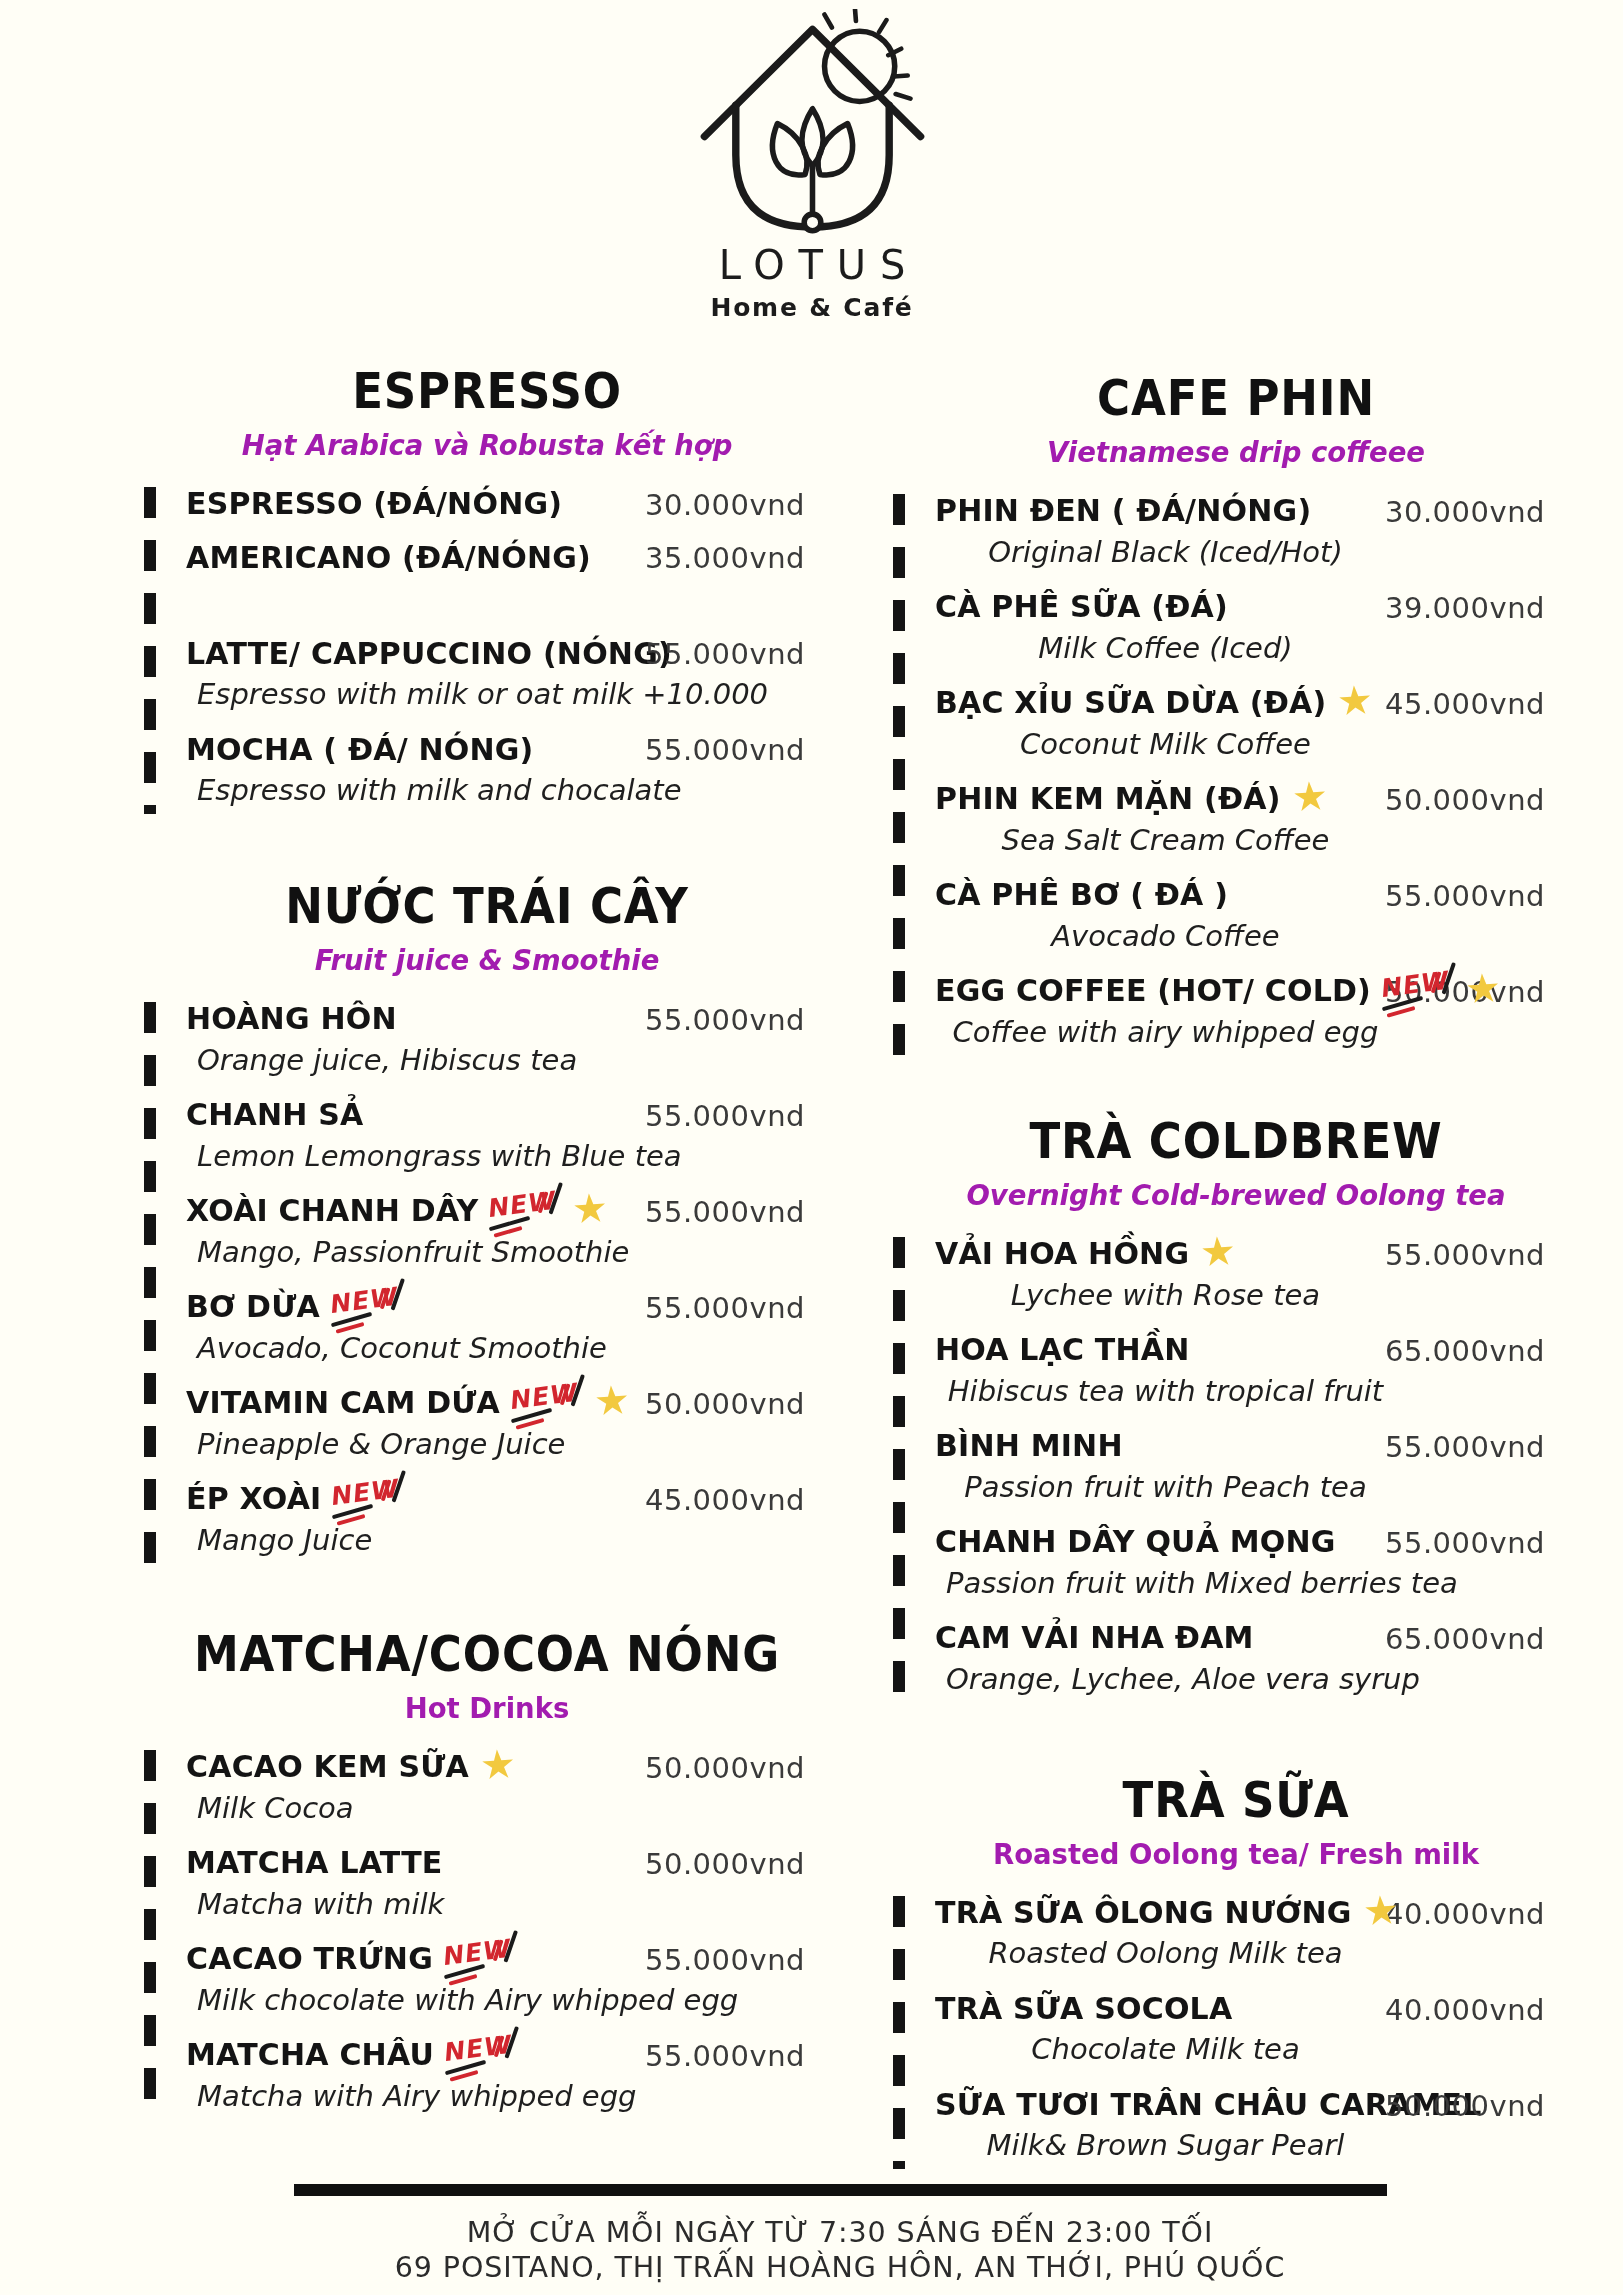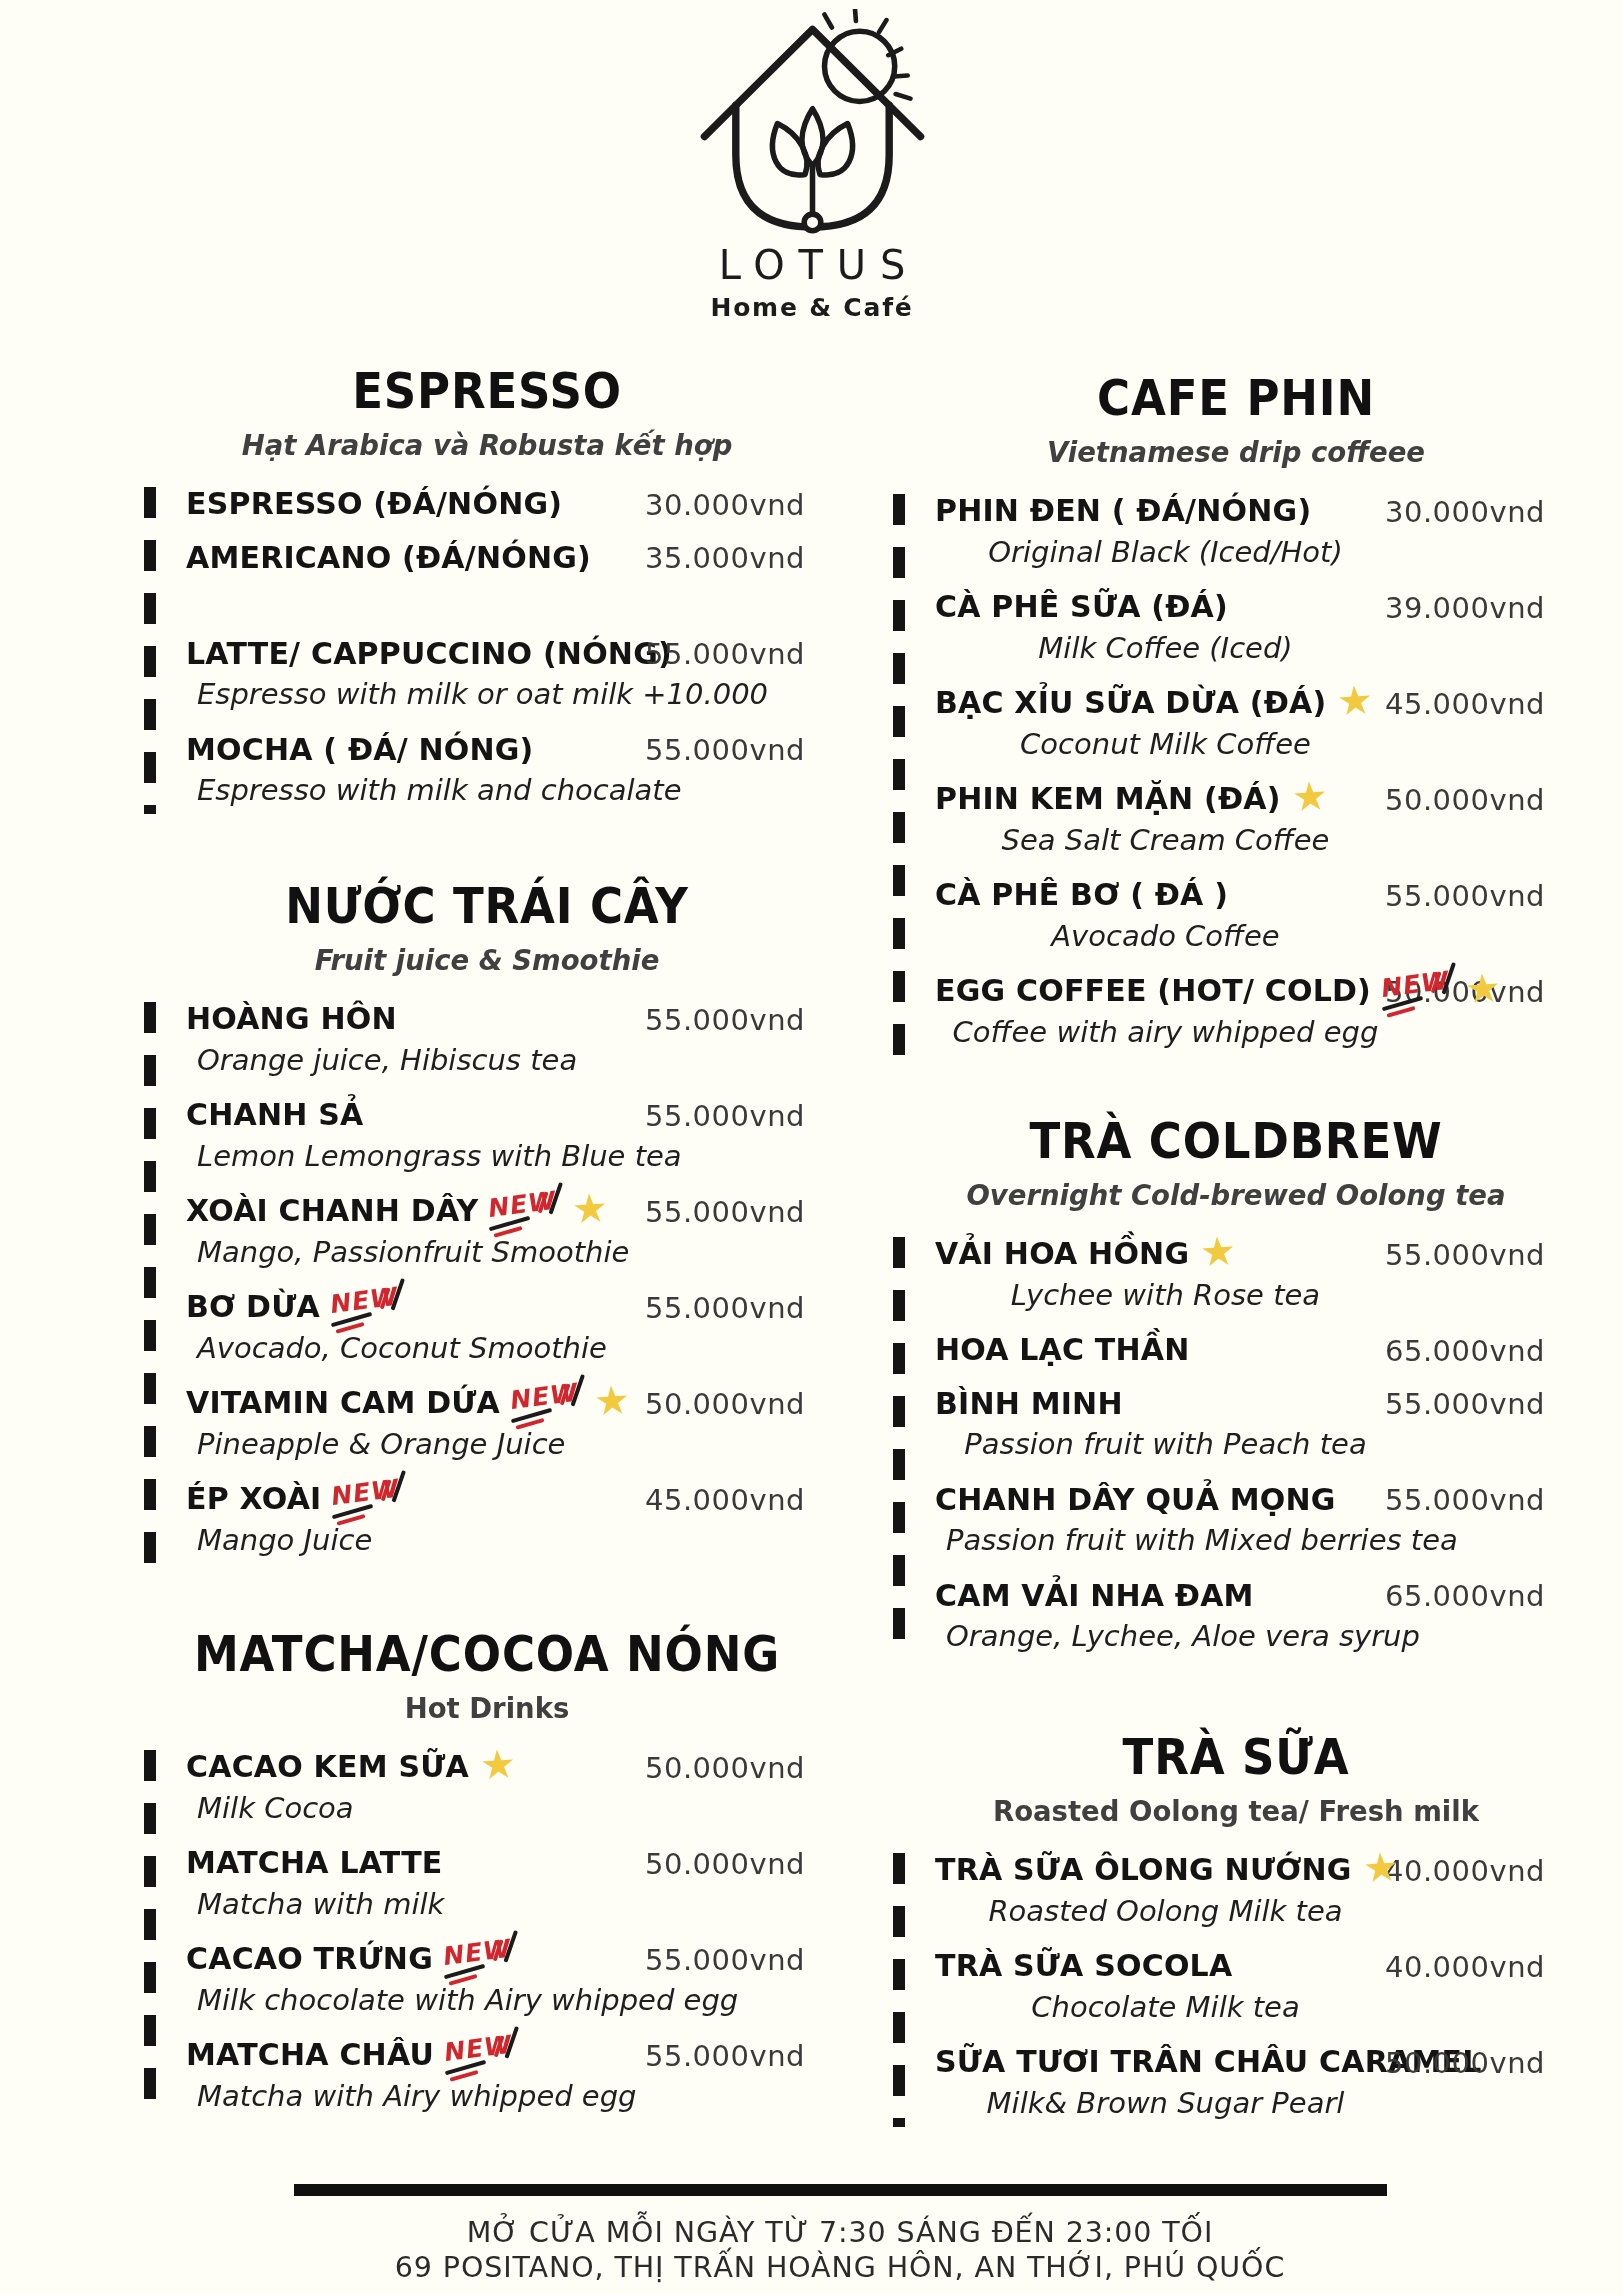--- a/index.html
+++ b/index.html
@@ -41,21 +41,21 @@
   .col-right .menu-section:nth-of-type(3){ margin-top:73px; }
 
   .sec-title {
     text-align:center; font-size:49px; font-weight:900;
     letter-spacing:0.9px; color:#111;
     transform:scaleX(.92); transform-origin:center;
     white-space:nowrap;
   }
   .sec-sub {
     text-align:center; font-size:27.5px; font-weight:700; font-style:italic;
-    margin:9.2px 0 24px; color:#404040;
+    margin:9.2px 0 24px; color:#a21caf;
   }
   .sec-sub.upright { font-style:normal; }
 
   .items { position:relative; padding-left:48px; }
   .items::before {
     content:""; position:absolute; left:5.5px; top:1.8px; bottom:-3.7px; width:12px;
     background:repeating-linear-gradient(to bottom, #141414 0 31px, transparent 31px 53px);
   }
 
   .item { display:flex; align-items:flex-start; margin-bottom:16.5px; }
@@ -442,20 +442,21 @@
       <div class="item-desc">Lychee with Rose tea</div>
     </div>
     <div class="item-price">55.000vnd</div>
   </div>
 
   <div class="item">
     <div class="item-main">
       <div class="item-name-row">
         <span class="item-name">HOA LẠC THẦN</span>
       </div>
+      <div class="item-desc">Hibiscus tea with tropical fruit</div>
     </div>
     <div class="item-price">65.000vnd</div>
   </div>
 
   <div class="item">
     <div class="item-main">
       <div class="item-name-row">
         <span class="item-name">BÌNH MINH</span>
       </div>
       <div class="item-desc">Passion fruit with Peach tea</div>

